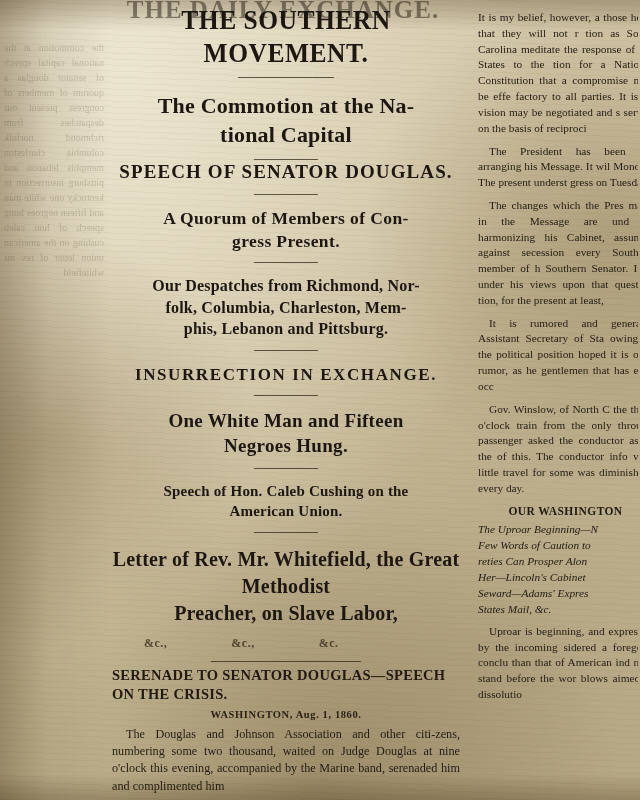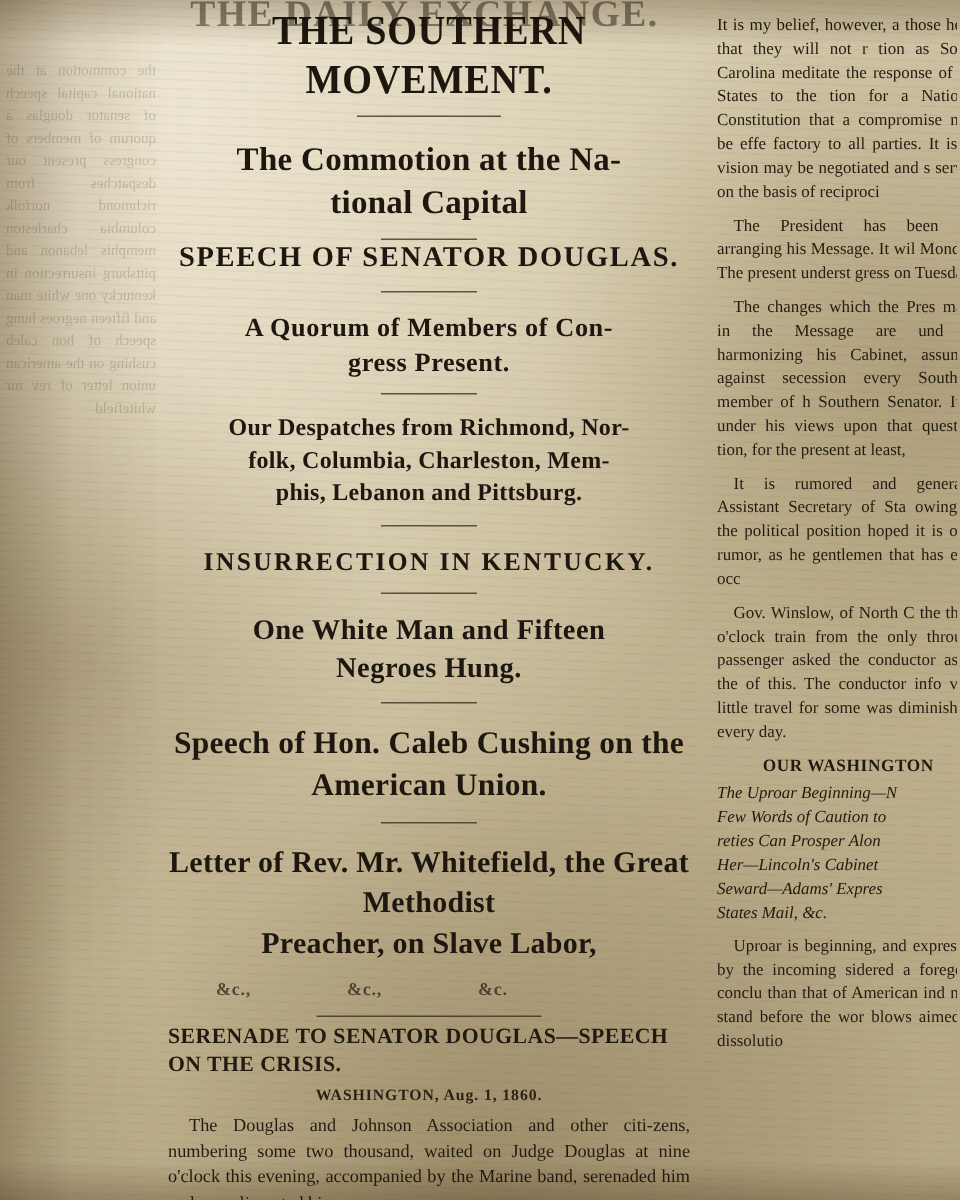--- a/index.html
+++ b/index.html
@@ -135,21 +135,21 @@
     letter-spacing: 1.6px;
     margin: 14px 0 0 0;
   }
   .hl-7 {
     font-size: 19px;
     letter-spacing: 0.3px;
     margin: 13px 0 0 0;
     line-height: 1.3;
   }
   .hl-8 {
-    font-size: 21px;
+    font-size: 15px;
     letter-spacing: 0.2px;
     margin: 13px 0 0 0;
     line-height: 1.32;
   }
   .hl-9 {
     font-size: 20px;
     letter-spacing: 0.2px;
     margin: 13px 0 0 0;
     line-height: 1.35;
   }
@@ -304,21 +304,21 @@
 
       <div class="hl hl-3">SPEECH OF SENATOR DOUGLAS.</div>
       <hr class="rule short">
 
       <div class="hl hl-4">A Quorum of Members of Con-<br>gress Present.</div>
       <hr class="rule short">
 
       <div class="hl hl-5">Our Despatches from Richmond, Nor-<br>folk, Columbia, Charleston, Mem-<br>phis, Lebanon and Pittsburg.</div>
       <hr class="rule short">
 
-      <div class="hl hl-6">INSURRECTION IN KENTUCKY.</div>
+      <div class="hl hl-6">INSURRECTION IN EXCHANGE.</div>
       <hr class="rule short">
 
       <div class="hl hl-7">One White Man and Fifteen<br>Negroes Hung.</div>
       <hr class="rule short">
 
       <div class="hl hl-8">Speech of Hon. Caleb Cushing on the<br>American Union.</div>
       <hr class="rule short">
 
       <div class="hl hl-9">Letter of Rev. Mr. Whitefield, the Great Methodist<br>Preacher, on Slave Labor,</div>
 

